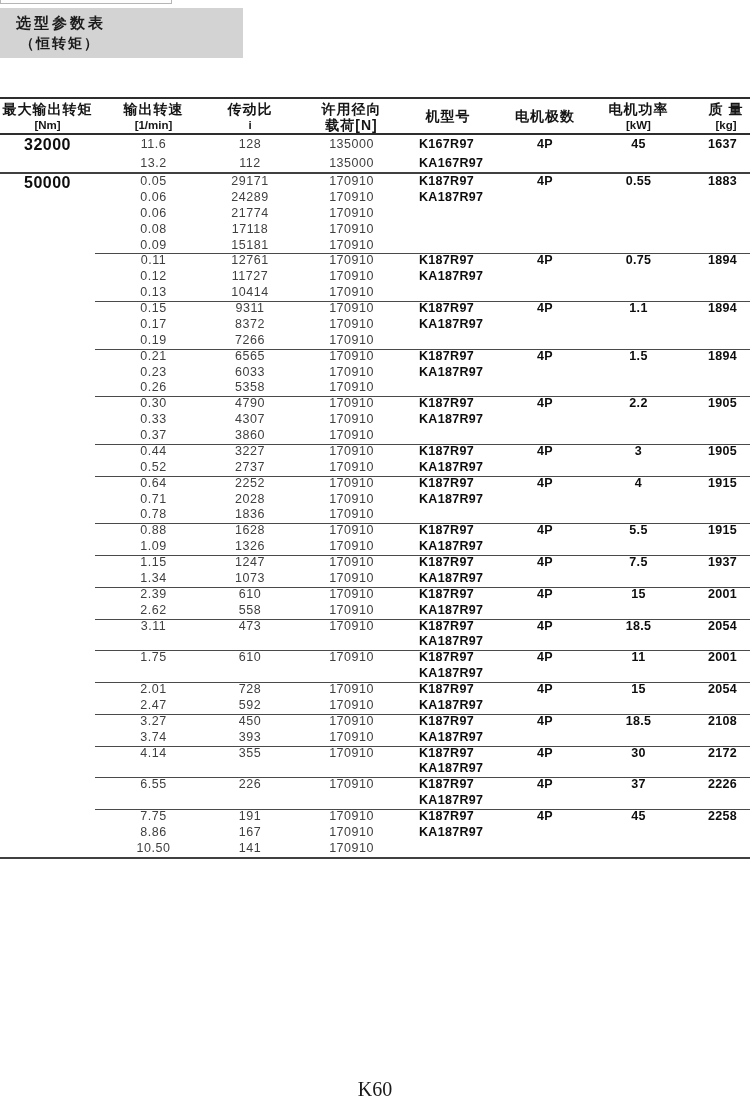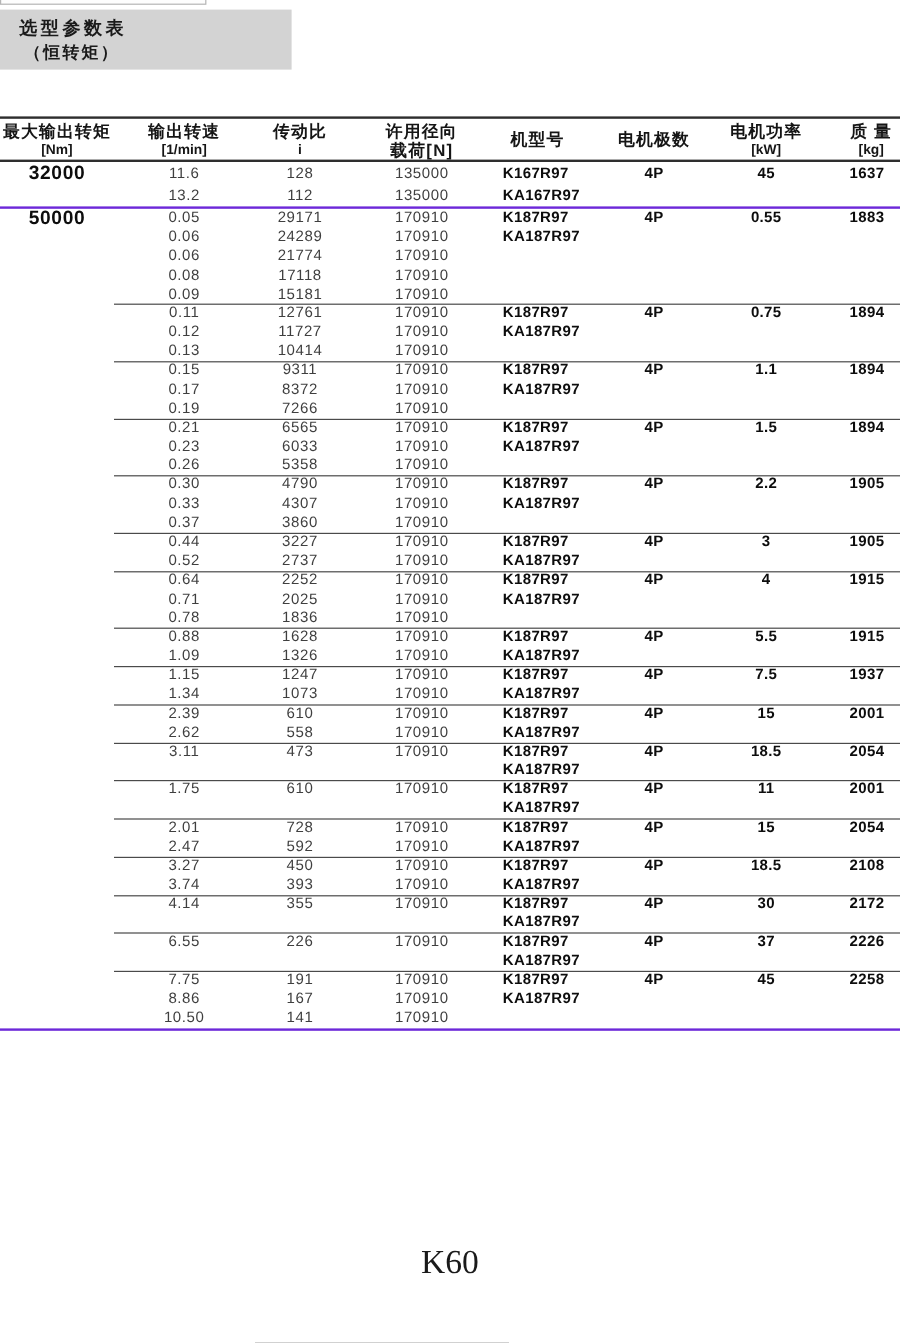--- a/index.html
+++ b/index.html
@@ -52,21 +52,21 @@
     padding-top:2px;
     font-weight:bold; color:#151515;
   }
   .th.single { justify-content:center; padding-top:0; }
   .th .h1 { font-size:14px; letter-spacing:1px; white-space:nowrap; line-height:17px; }
   .th .h2 { font-size:14px; letter-spacing:1px; line-height:15px; }
   .th .h2.unit { font-size:11.5px; letter-spacing:0; }
   .th.c5 { padding-right:34px; }
   .section {
     position:relative;
-    border-bottom:2px solid #6d28d9;
+    border-bottom:2px solid #404040;
   }
   .section.s0 { --rh:18.5px; }
   .section.s1 { --rh:15.88px; }
   .torque {
     position:absolute; left:0; top:1px; width:95px;
     text-align:center; font-size:16px; font-weight:bold; color:#0d0d0d;
     letter-spacing:0.5px;
     line-height:var(--rh);
   }
   .group { position:relative; }
@@ -77,24 +77,24 @@
   .cell {
     font-size:12.5px; color:#3f3f3f;
     text-align:center; line-height:var(--rh);
     letter-spacing:0.5px; white-space:nowrap;
   }
   .cell.bold { font-weight:bold; color:#0d0d0d; letter-spacing:0.3px; }
   .cell.c5 { text-align:left; padding-left:4px; }
   .cell.c8 { text-align:right; padding-right:13px; }
   
   .footer {
-    position:absolute; top:1037px; left:0; width:750px;
+    position:absolute; top:1078px; left:0; width:750px;
     text-align:center;
     font-family:"Liberation Serif","DejaVu Serif",serif;
-    font-size:28px; color:#1a1a1a;
+    font-size:20px; color:#1a1a1a;
   }
 </style>
 </head>
 <body>
 
 <div class="page">
   <div class="top-sliver"></div>
 
   <div class="title-box">
     <div class="t1">选型参数表</div>
@@ -249,21 +249,21 @@
           <div class="cell c5 bold" style="grid-area: 2 / 5;">KA187R97</div>
           <div class="cell c6 bold" style="grid-area: 1 / 6;">4P</div>
           <div class="cell c7 bold" style="grid-area: 1 / 7;">3</div>
           <div class="cell c8 bold" style="grid-area: 1 / 8;">1905</div>
         </div>
         <div class="group" style="grid-template-rows: repeat(3, var(--rh));">
           <div class="cell c2" style="grid-area: 1 / 2;">0.64</div>
           <div class="cell c3" style="grid-area: 1 / 3;">2252</div>
           <div class="cell c4" style="grid-area: 1 / 4;">170910</div>
           <div class="cell c2" style="grid-area: 2 / 2;">0.71</div>
-          <div class="cell c3" style="grid-area: 2 / 3;">2025</div>
+          <div class="cell c3" style="grid-area: 2 / 3;">2028</div>
           <div class="cell c4" style="grid-area: 2 / 4;">170910</div>
           <div class="cell c2" style="grid-area: 3 / 2;">0.78</div>
           <div class="cell c3" style="grid-area: 3 / 3;">1836</div>
           <div class="cell c4" style="grid-area: 3 / 4;">170910</div>
           <div class="cell c5 bold" style="grid-area: 1 / 5;">K187R97</div>
           <div class="cell c5 bold" style="grid-area: 2 / 5;">KA187R97</div>
           <div class="cell c6 bold" style="grid-area: 1 / 6;">4P</div>
           <div class="cell c7 bold" style="grid-area: 1 / 7;">4</div>
           <div class="cell c8 bold" style="grid-area: 1 / 8;">1915</div>
         </div>

